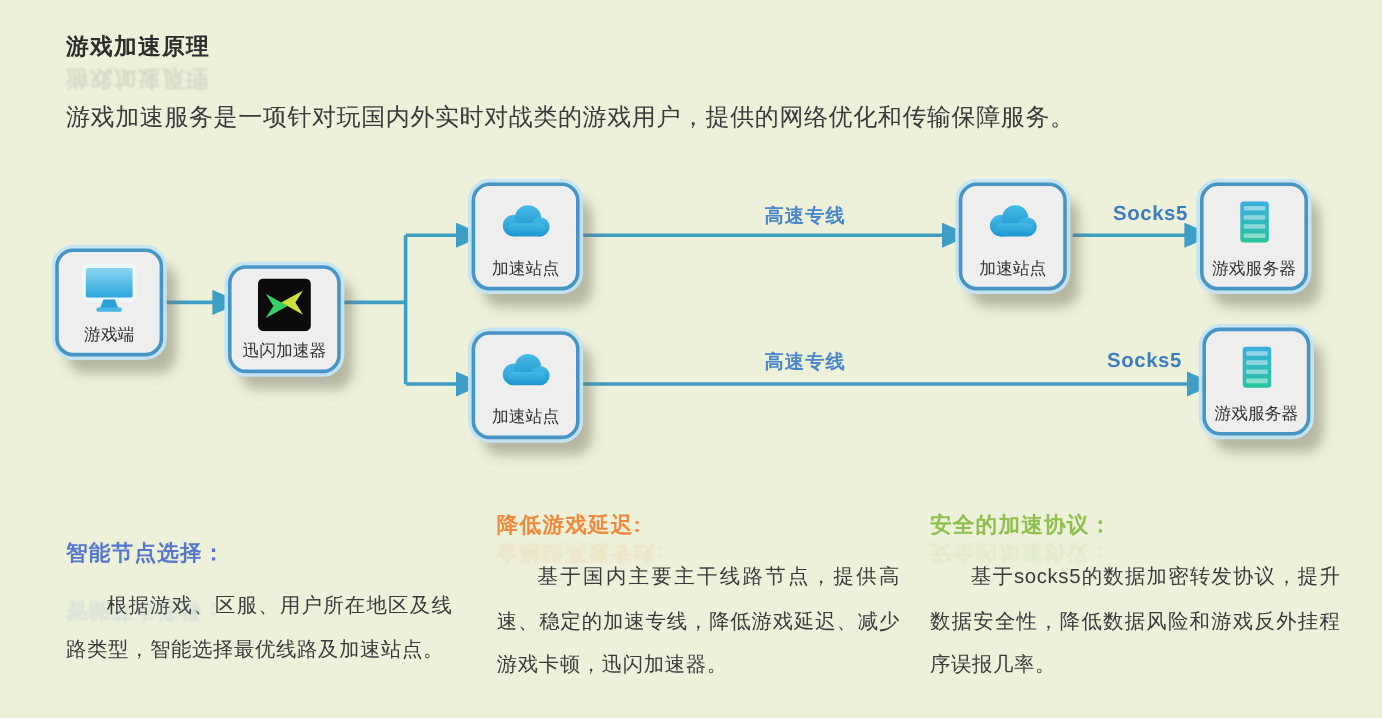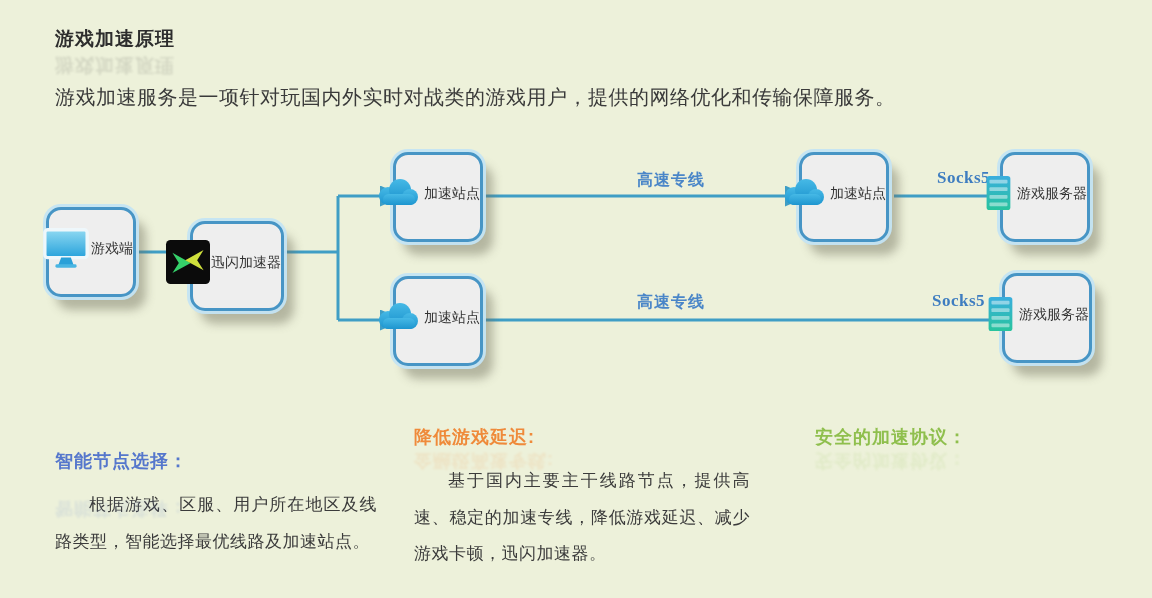--- a/index.html
+++ b/index.html
@@ -31,45 +31,45 @@
 
   
   .edges-layer{position:absolute;left:0;top:0;z-index:1;pointer-events:none;}
   .node{
     position:absolute;z-index:2;
     width:90px;height:90px;
     background:#eeeeee;
     border:3px solid #4795c5;
     border-radius:15px;
     box-shadow:0 0 0 3px rgba(196,228,243,.95), 10px 13px 10px rgba(110,110,90,.45);
-    display:flex;align-items:center;justify-content:flex-end;
+    display:flex;flex-direction:column;align-items:center;justify-content:flex-end;
     box-sizing:border-box;
     padding-bottom:8px;
   }
   .node-icon{flex:1;display:flex;align-items:center;justify-content:center;width:100%;}
   .node-label{font-size:14px;color:#333;line-height:16px;white-space:nowrap;}
 
   .edge-label{
     position:absolute;z-index:2;
     font-size:16px;font-weight:bold;color:#4a86c8;
     text-align:right;letter-spacing:1px;white-space:nowrap;
   }
-  .edge-label.socks{font-size:17px;color:#3e7dc0;letter-spacing:.5px;font-family:Liberation Serif, serif;}
+  .edge-label.socks{font-size:17px;color:#3e7dc0;letter-spacing:.5px;}
 
   
   .features{position:absolute;left:0;top:425px;width:1152px;z-index:2;}
   .feature{position:absolute;top:0;}
   .f1{left:55px;width:322px;}
   .f2{left:414px;width:336px;}
   .f3{left:775px;width:342px;}
   .feature-heading-wrap{position:relative;display:inline-block;}
   .feature-heading{font-size:18px;font-weight:bold;margin:0;letter-spacing:1px;}
   .h-blue{color:#5577cc;margin-top:24px;}
   .h-orange{color:#ef8a3a;}
-  .h-green{color:#8fbf4d;margin-left:40px;}
+  .h-green{color:#8fbf4d;}
   .feature-body{
     margin:14px 0 0 0;
     font-size:17px;color:#3b3b3b;
     line-height:36.5px;
     text-indent:2em;
     text-align:justify;
     letter-spacing:.5px;
   }
 </style>
 </head>
@@ -231,16 +231,17 @@
         <div class="feature-heading h-orange reflection">金融级高速专线:</div>
       </div>
       <p class="feature-body">基于国内主要主干线路节点，提供高速、稳定的加速专线，降低游戏延迟、减少游戏卡顿，迅闪加速器。</p>
     </div>
 
     <div class="feature f3">
       <div class="feature-heading-wrap">
         <h2 class="feature-heading h-green">安全的加速协议：</h2>
         <div class="feature-heading h-green reflection">安全的加速协议：</div>
       </div>
+      <p class="feature-body">基于socks5的数据加密转发协议，提升数据安全性，降低数据风险和游戏反外挂程序误报几率。</p>
     </div>
 
   </div>
 </div>
 
 </body></html>

